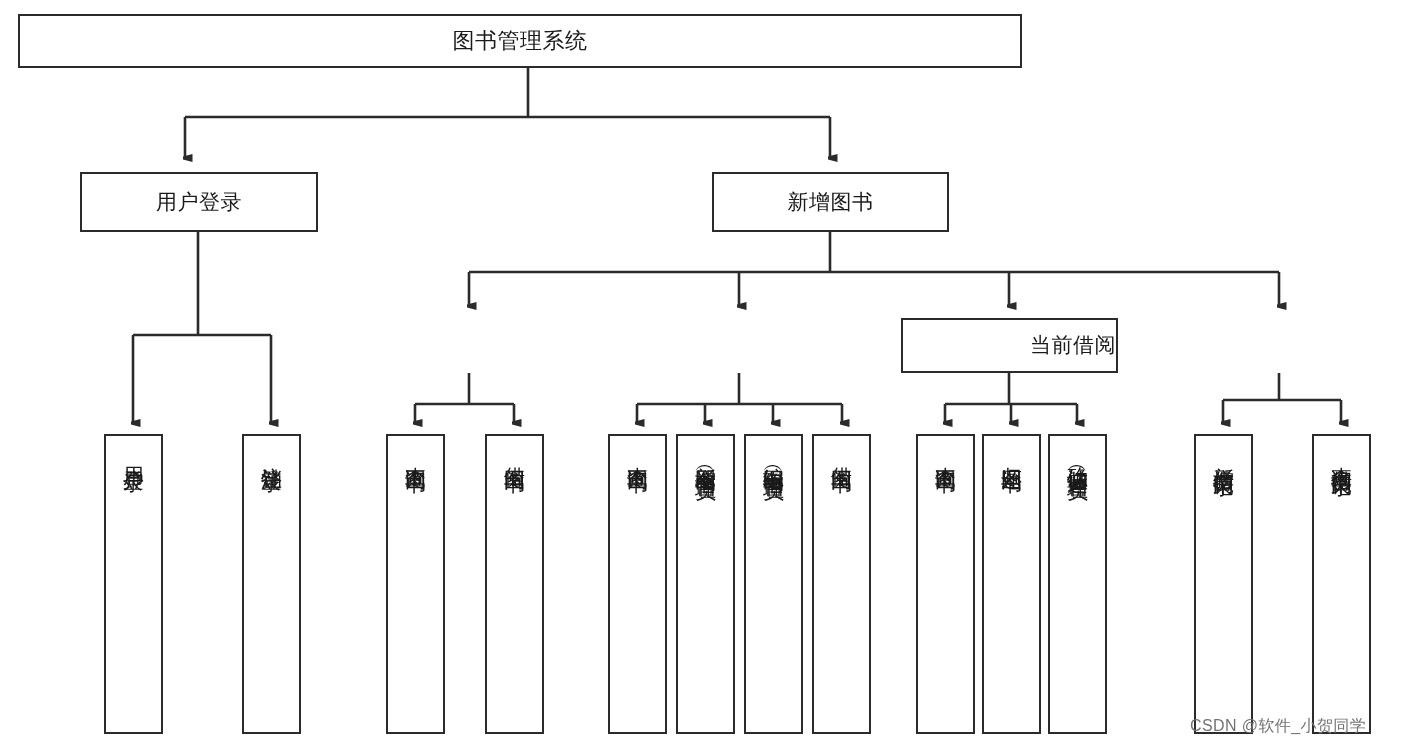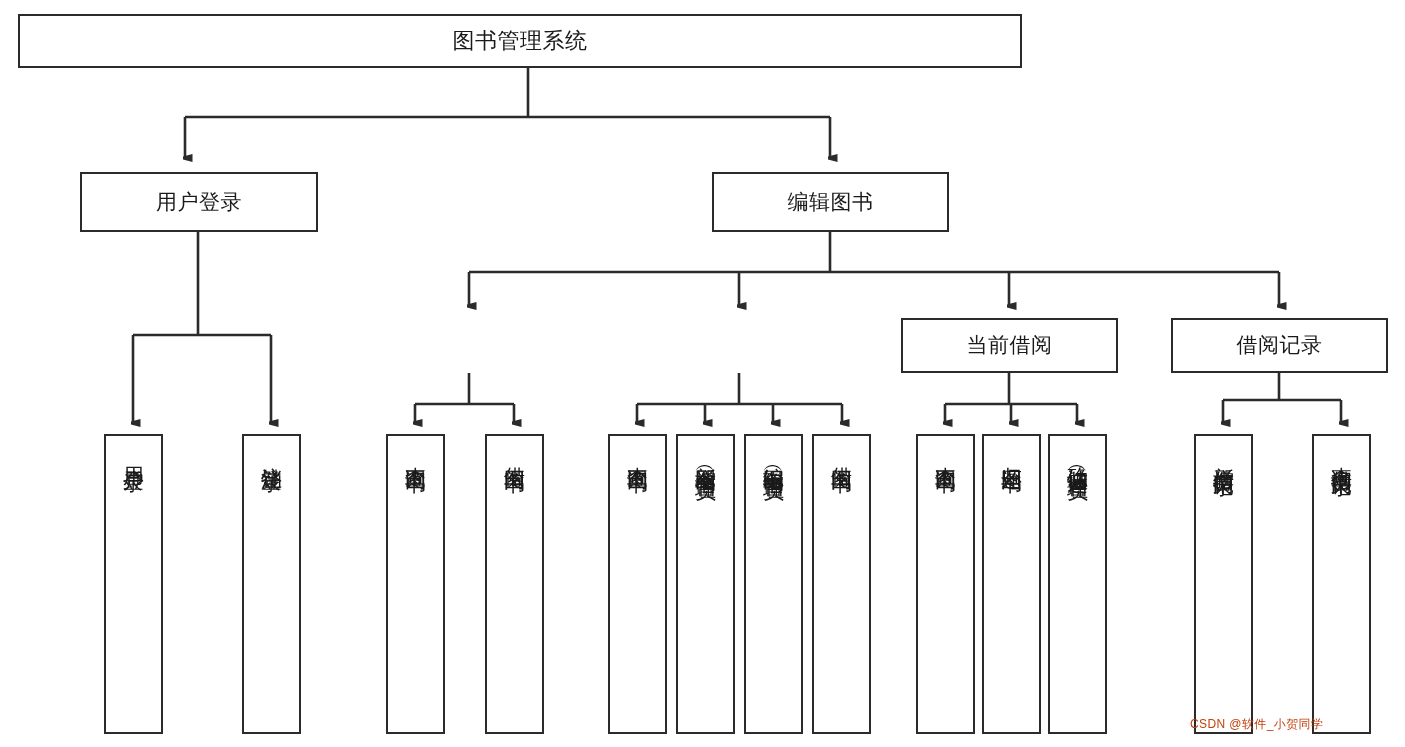--- a/index.html
+++ b/index.html
@@ -51,22 +51,22 @@
     text-orientation: upright;
     font-size: 21px;
     line-height: 1.34;
     letter-spacing: 2px;
     white-space: normal;
     max-height: 270px;
   }
   .node.root .label { font-size: 22px; }
   .watermark {
     position: absolute;
-    font-size: 12px;
-    color: #c2410c;
+    font-size: 16px;
+    color: #737373;
     white-space: nowrap;
     letter-spacing: 0.4px;
     user-select: none;
   }
 </style>
 </head>
 <body>
 
 <div id="canvas">
 
@@ -121,28 +121,25 @@
   </svg>
 
   <div class="node root" style="left:18px; top:14px; width:1004px; height:54px;">
     <span class="label">图书管理系统</span>
   </div>
 
   <div class="node" style="left:80px; top:172px; width:238px; height:60px;">
     <span class="label">用户登录</span>
   </div>
   <div class="node" style="left:712px; top:172px; width:237px; height:60px;">
-    <span class="label">编辑图书</span>
+    <span class="label">新增图书</span>
   </div>
 
-  <div class="node" style="left:901px; top:318px; width:217px; height:55px;">
+  <div class="node" style="left:901px; top:318px; width:217px; height:55px;justify-content:flex-end;">
     <span class="label">当前借阅</span>
-  </div>
-  <div class="node" style="left:1171px; top:318px; width:217px; height:55px;">
-    <span class="label">借阅记录</span>
   </div>
 
   <div class="node vertical" style="left:104px; top:434px; width:59px; height:300px;">
     <span class="label">用户登录</span>
   </div>
   <div class="node vertical" style="left:242px; top:434px; width:59px; height:300px;">
     <span class="label">注销登录</span>
   </div>
 
   <div class="node vertical" style="left:386px; top:434px; width:59px; height:300px;">

